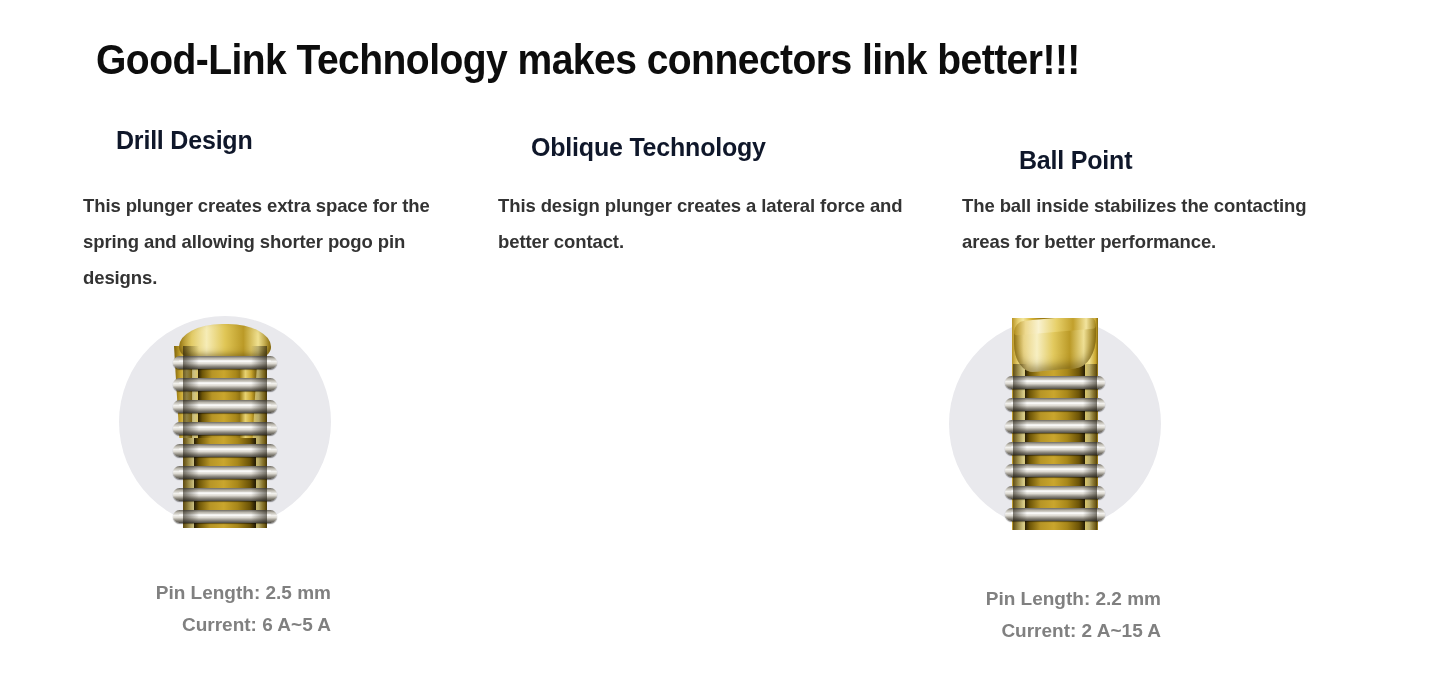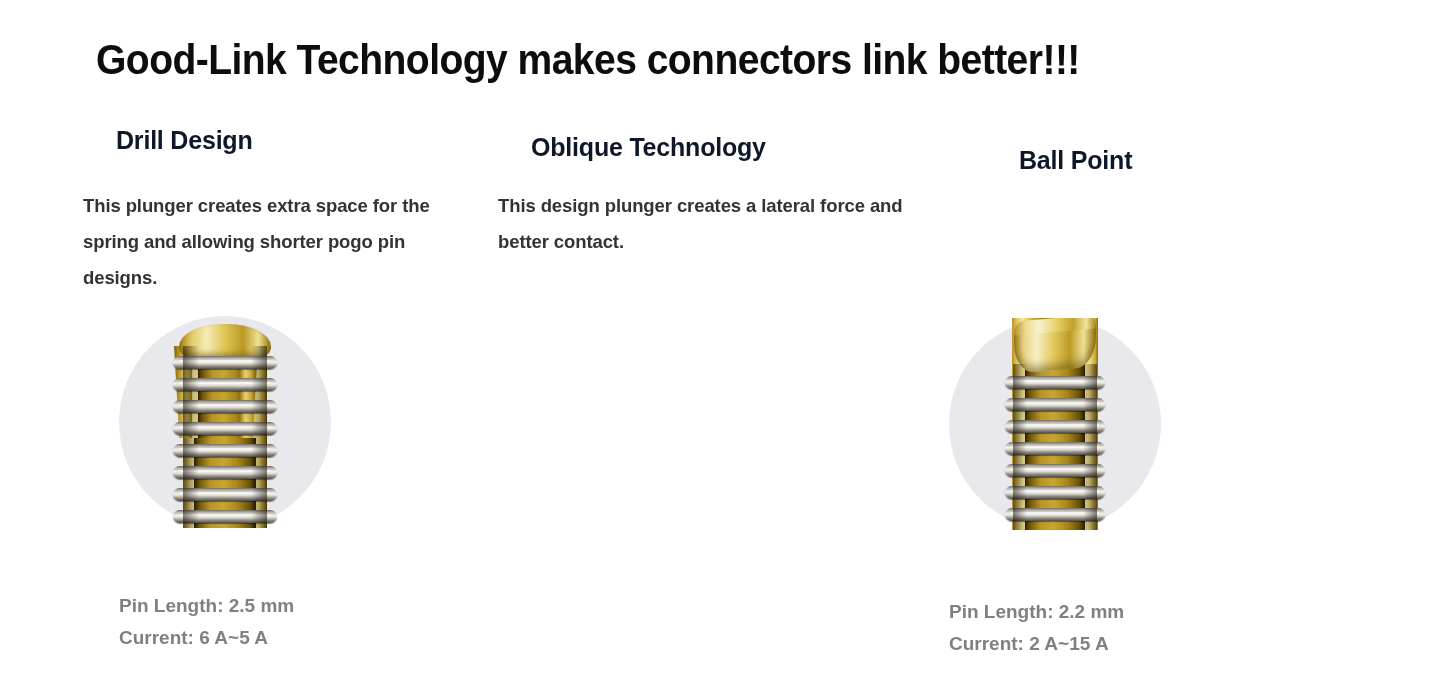--- a/index.html
+++ b/index.html
@@ -167,27 +167,26 @@
     background: linear-gradient(90deg, rgba(20,15,2,0.55) 0%, rgba(20,15,2,0.0) 100%);
   }
   .shade-right {
     position: absolute;
     background: linear-gradient(270deg, rgba(20,15,2,0.55) 0%, rgba(20,15,2,0.0) 100%);
   }
 
   
   .caption {
     position: absolute;
-    text-align: left;
+    text-align: right;
     font-size: 19px;
     font-weight: bold;
     color: #808080;
     line-height: 32px;
     white-space: nowrap;
-    margin-top: 13px;
   }
   .col-1 .caption { left: 119px; top: 577px; width: 212px; }
   .col-2 .caption { left: 534px; top: 583px; width: 212px; }
 </style>
 </head>
 <body>
 
 <div class="page">
 
   <div class="title">Good-Link Technology makes connectors link better!!!</div>
@@ -255,16 +254,17 @@
     </div>
 
     <div class="caption">
       <div>Pin Length: 2.2 mm</div>
       <div>Current: 2 A~15 A</div>
     </div>
   </div>
 
   <div class="col col-3">
     <div class="heading">Ball Point</div>
+    <div class="body-text">The ball inside stabilizes the contacting areas for better performance.</div>
 
   </div>
 
 </div>
 
 </body></html>

